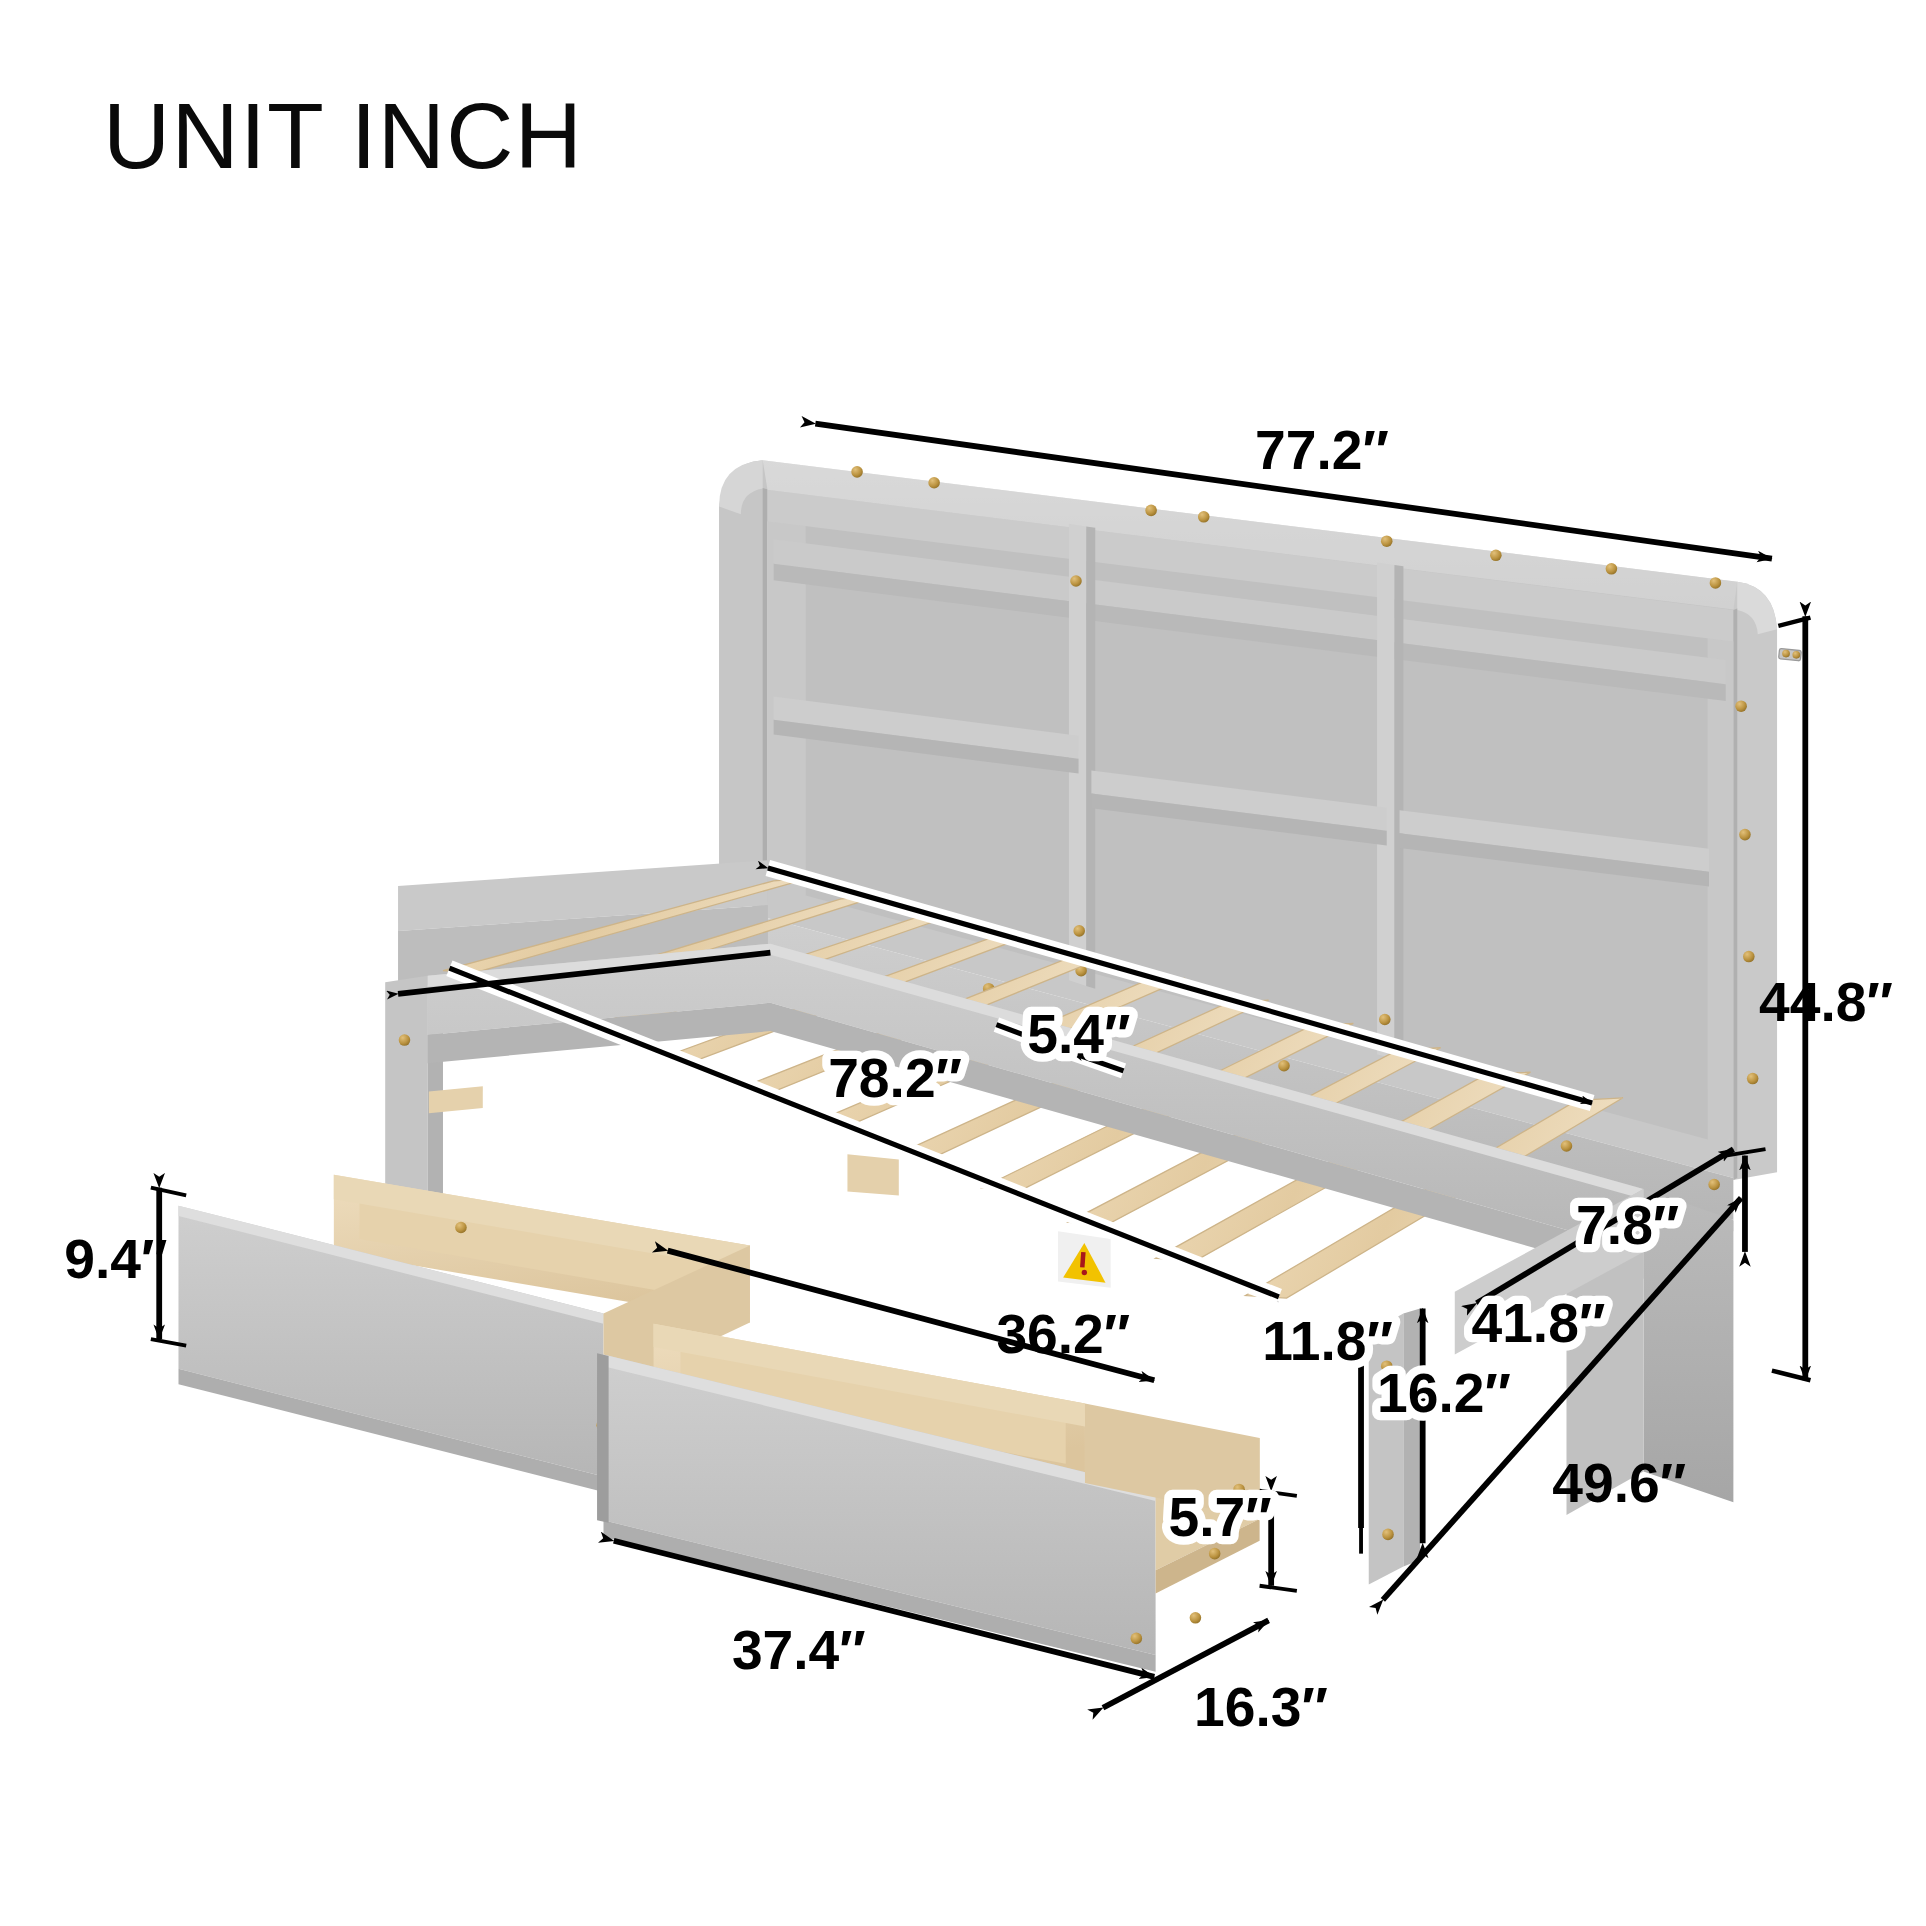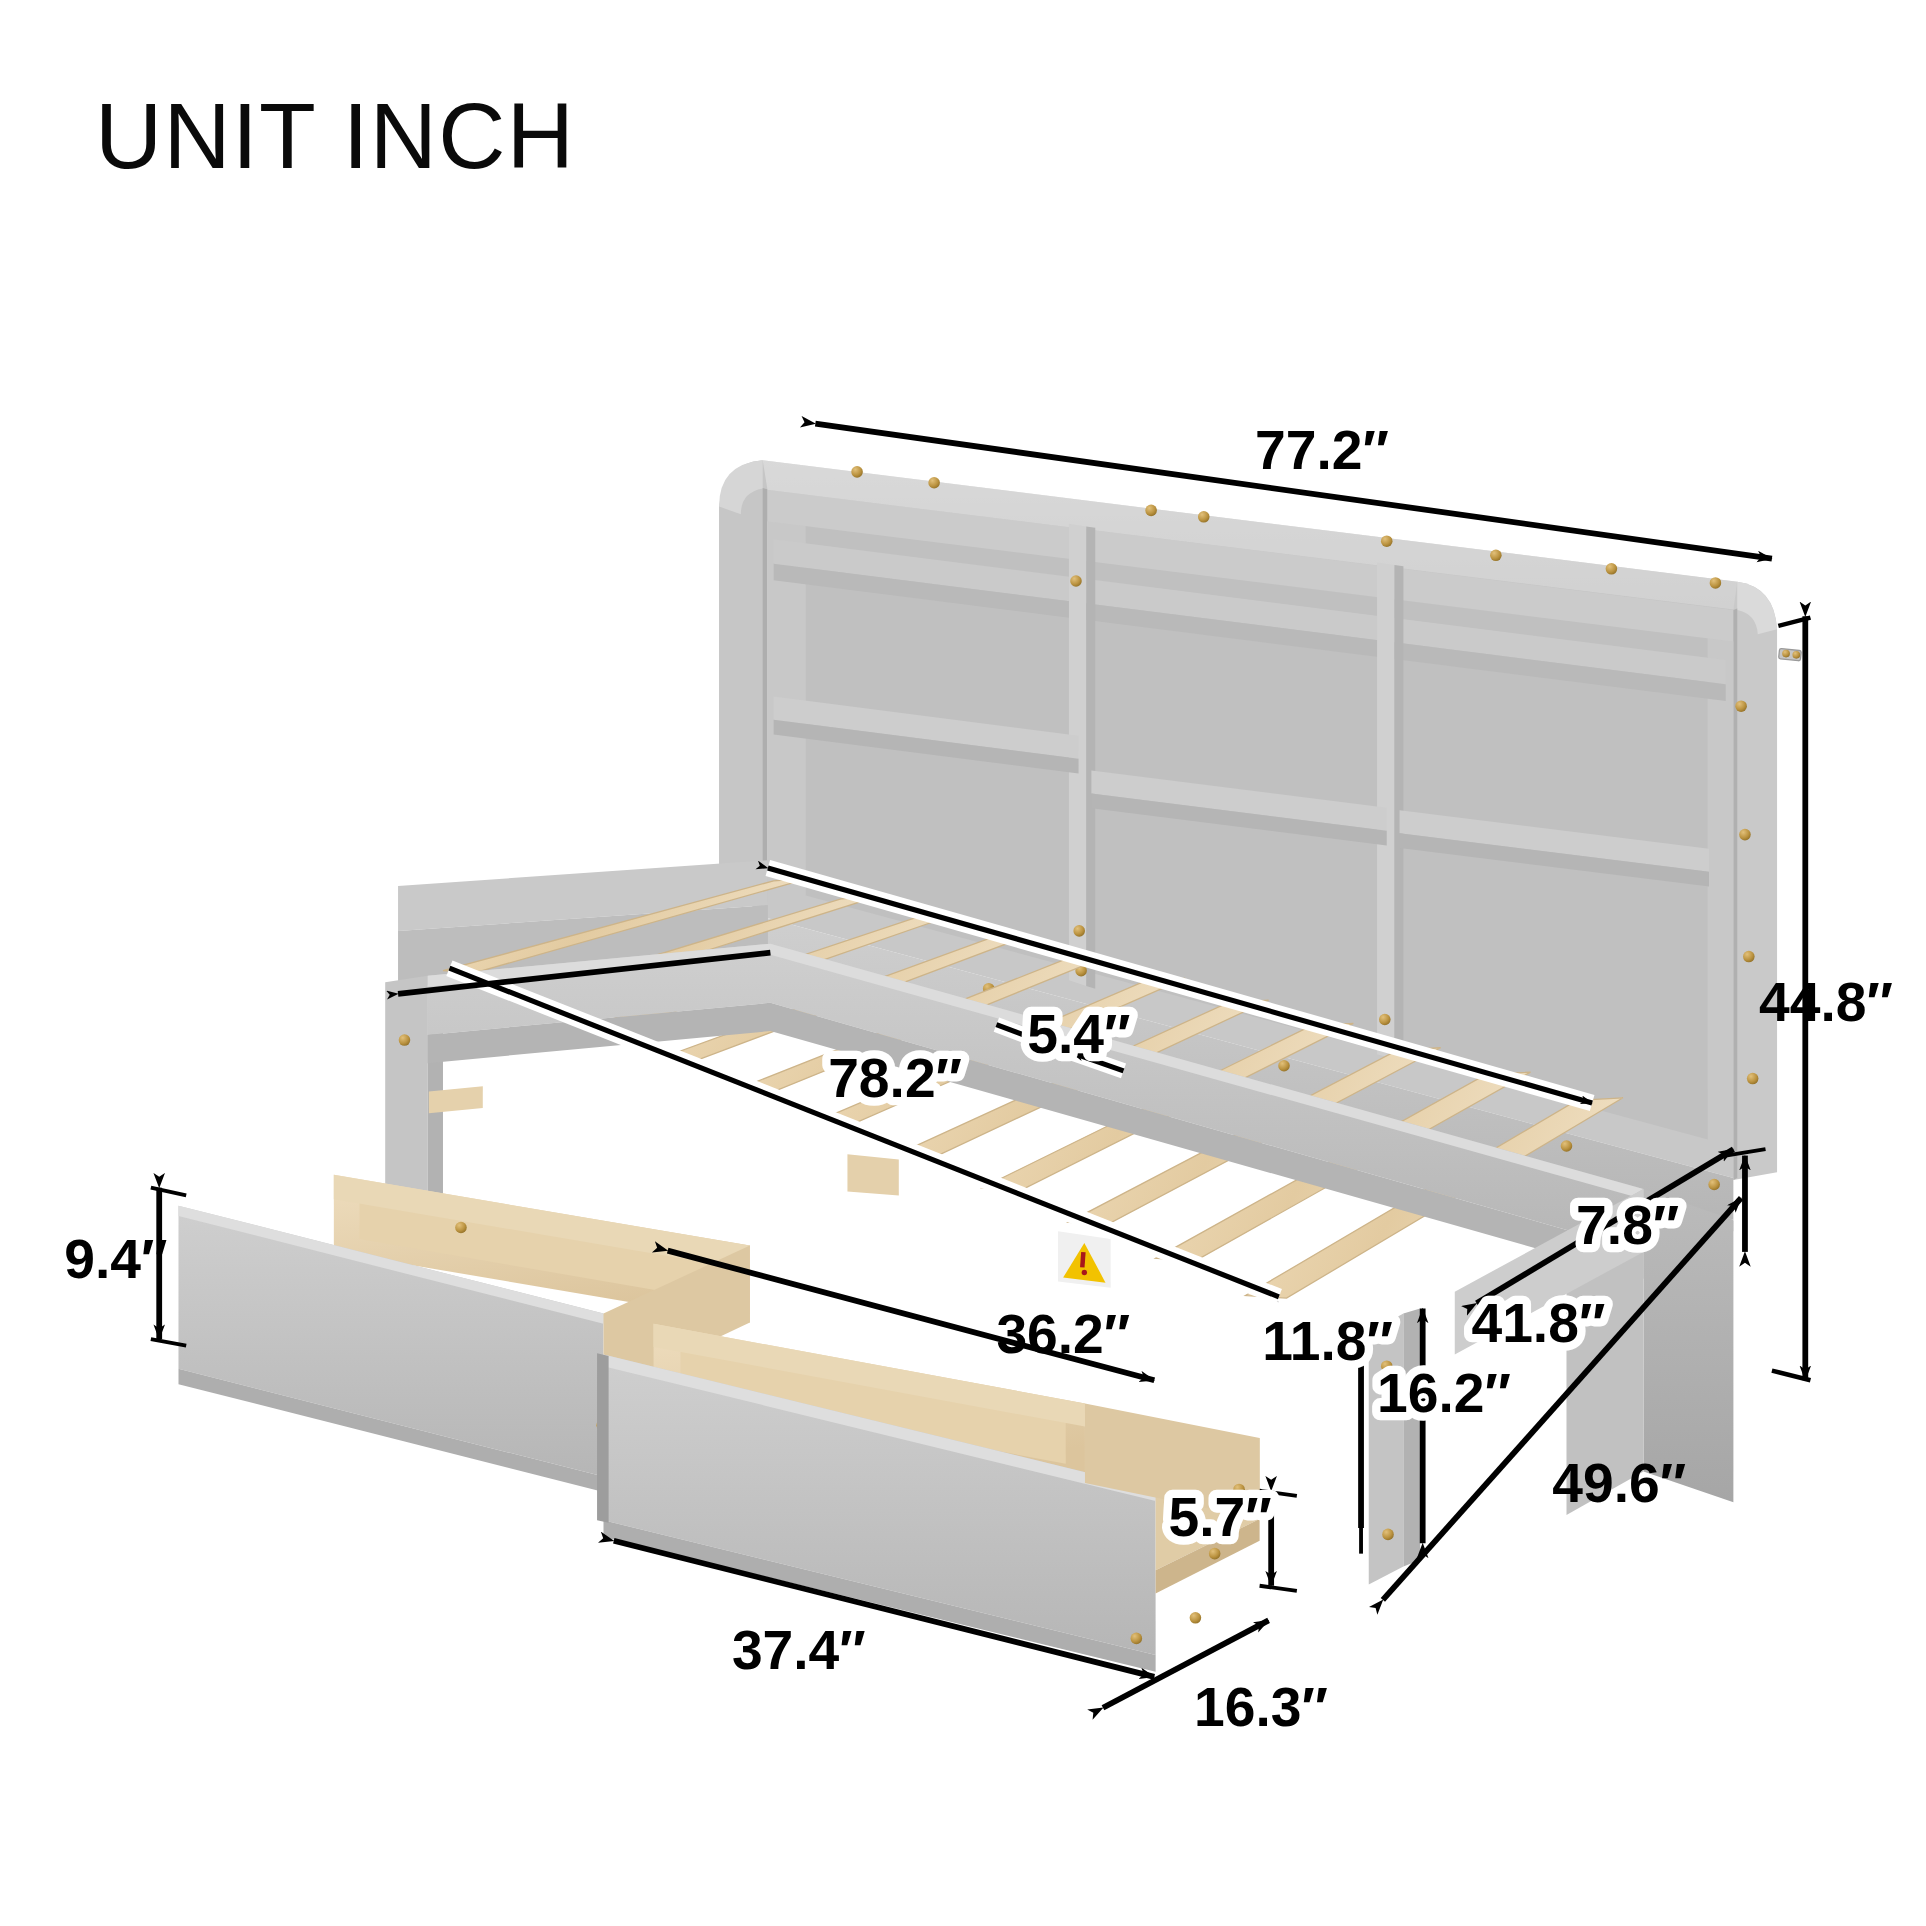--- a/index.html
+++ b/index.html
@@ -1,19 +1,19 @@
 <!DOCTYPE html>
 <html style="font-size:10.3px"><head>
 <meta charset="utf-8">
 <style>
   html,body{margin:0;padding:0;background:#ffffff;}
   body{width:1926px;height:1926px;overflow:hidden;font-family:"Liberation Sans",sans-serif;}
   #stage{position:relative;width:1926px;height:1926px;background:#fff;}
   #title{
-    position:absolute;left:95px;top:90px;
+    position:absolute;left:103px;top:90px;
     font-size:93px;font-weight:400;letter-spacing:1.3px;color:#0a0a0a;
     font-family:"Liberation Sans",sans-serif;white-space:nowrap;line-height:1;
   }
   svg#art{position:absolute;left:0;top:0;width:1926px;height:1926px;}
   .dimtext{
     font-family:"Liberation Sans",sans-serif;
     font-size:86px;font-weight:700;fill:#000;
     paint-order:stroke fill;stroke:#ffffff;stroke-width:26px;stroke-linejoin:round;
   }
   .dimtext.plain{stroke-width:0;}

